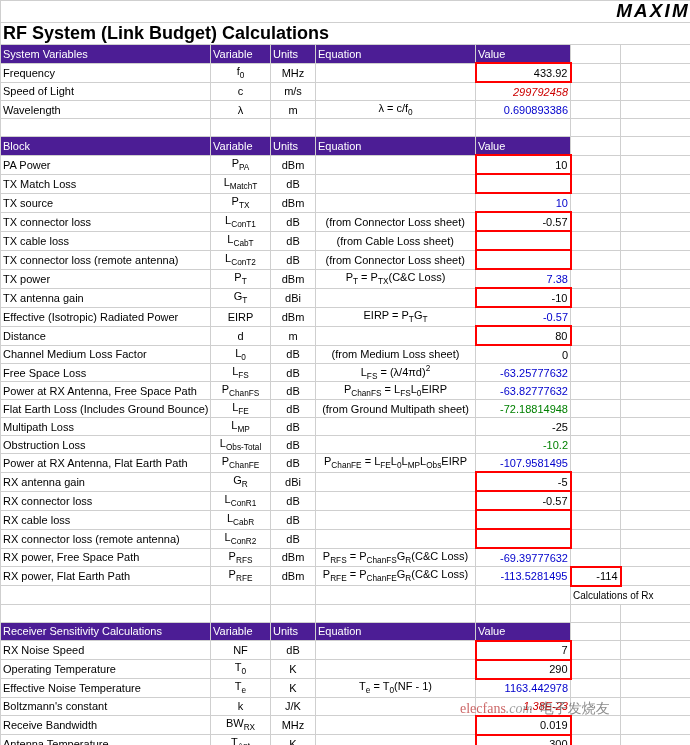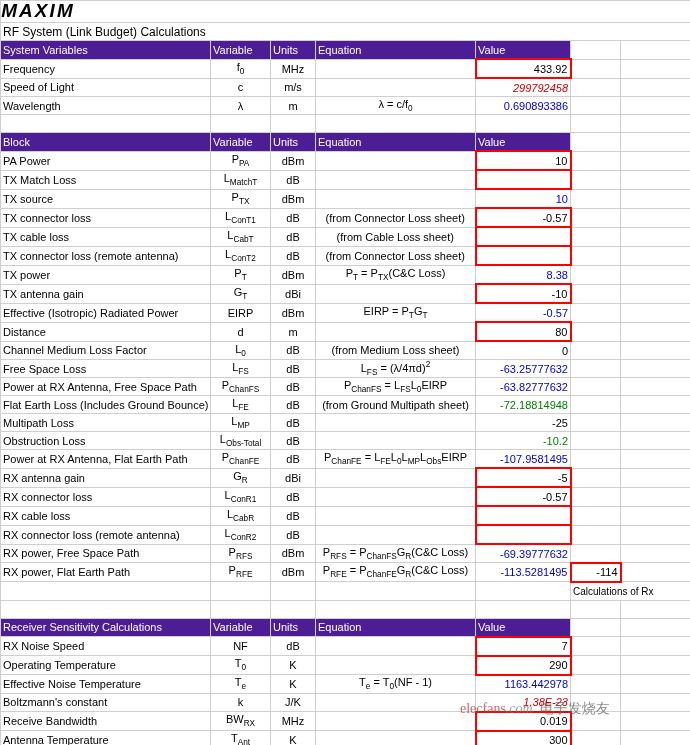--- a/index.html
+++ b/index.html
@@ -26,34 +26,35 @@
   col.c-label { width: 210px; }
   col.c-var   { width: 60px; }
   col.c-unit  { width: 45px; }
   col.c-eq    { width: 160px; }
   col.c-val   { width: 95px; }
   col.c-side  { width: 50px; }
   col.c-side2 { width: 70px; }
 
   .logo-cell {
     padding: 2px 4px;
+    text-align: right;
   }
   .logo {
     font-family: Arial, sans-serif;
     font-weight: 900;
     font-size: 18px;
     font-style: italic;
     letter-spacing: 2px;
     color: #000;
     display: inline-block;
     transform: scaleX(1.05);
   }
   .title-cell {
-    font-weight: normal;
-    font-size: 12px;
+    font-weight: bold;
+    font-size: 18px;
     padding: 2px 4px;
   }
   .hdr {
     background: #4c1d95;
     color: #fff;
     font-weight: normal;
   }
   .hdr-c { text-align: left; margin-left: 28px; }
   .sub { vertical-align: sub; font-size: 0.75em; }
   .sup { vertical-align: super; font-size: 0.75em; }
@@ -211,21 +212,21 @@
         <td class="eq">(from Connector Loss sheet)</td>
         <td class="val  red-box"></td>
         <td></td>
         <td></td>
       </tr>
       <tr>
         <td>TX power</td>
         <td class="var">P<span class="sub">T</span></td>
         <td class="unit">dBm</td>
         <td class="eq">P<span class="sub">T</span> = P<span class="sub">TX</span>(C&amp;C Loss)</td>
-        <td class="val blue">8.38</td>
+        <td class="val blue">7.38</td>
         <td></td>
         <td></td>
       </tr>
       <tr>
         <td>TX antenna gain</td>
         <td class="var">G<span class="sub">T</span></td>
         <td class="unit">dBi</td>
         <td class="eq"></td>
         <td class="val  red-box">-10</td>
         <td></td>

